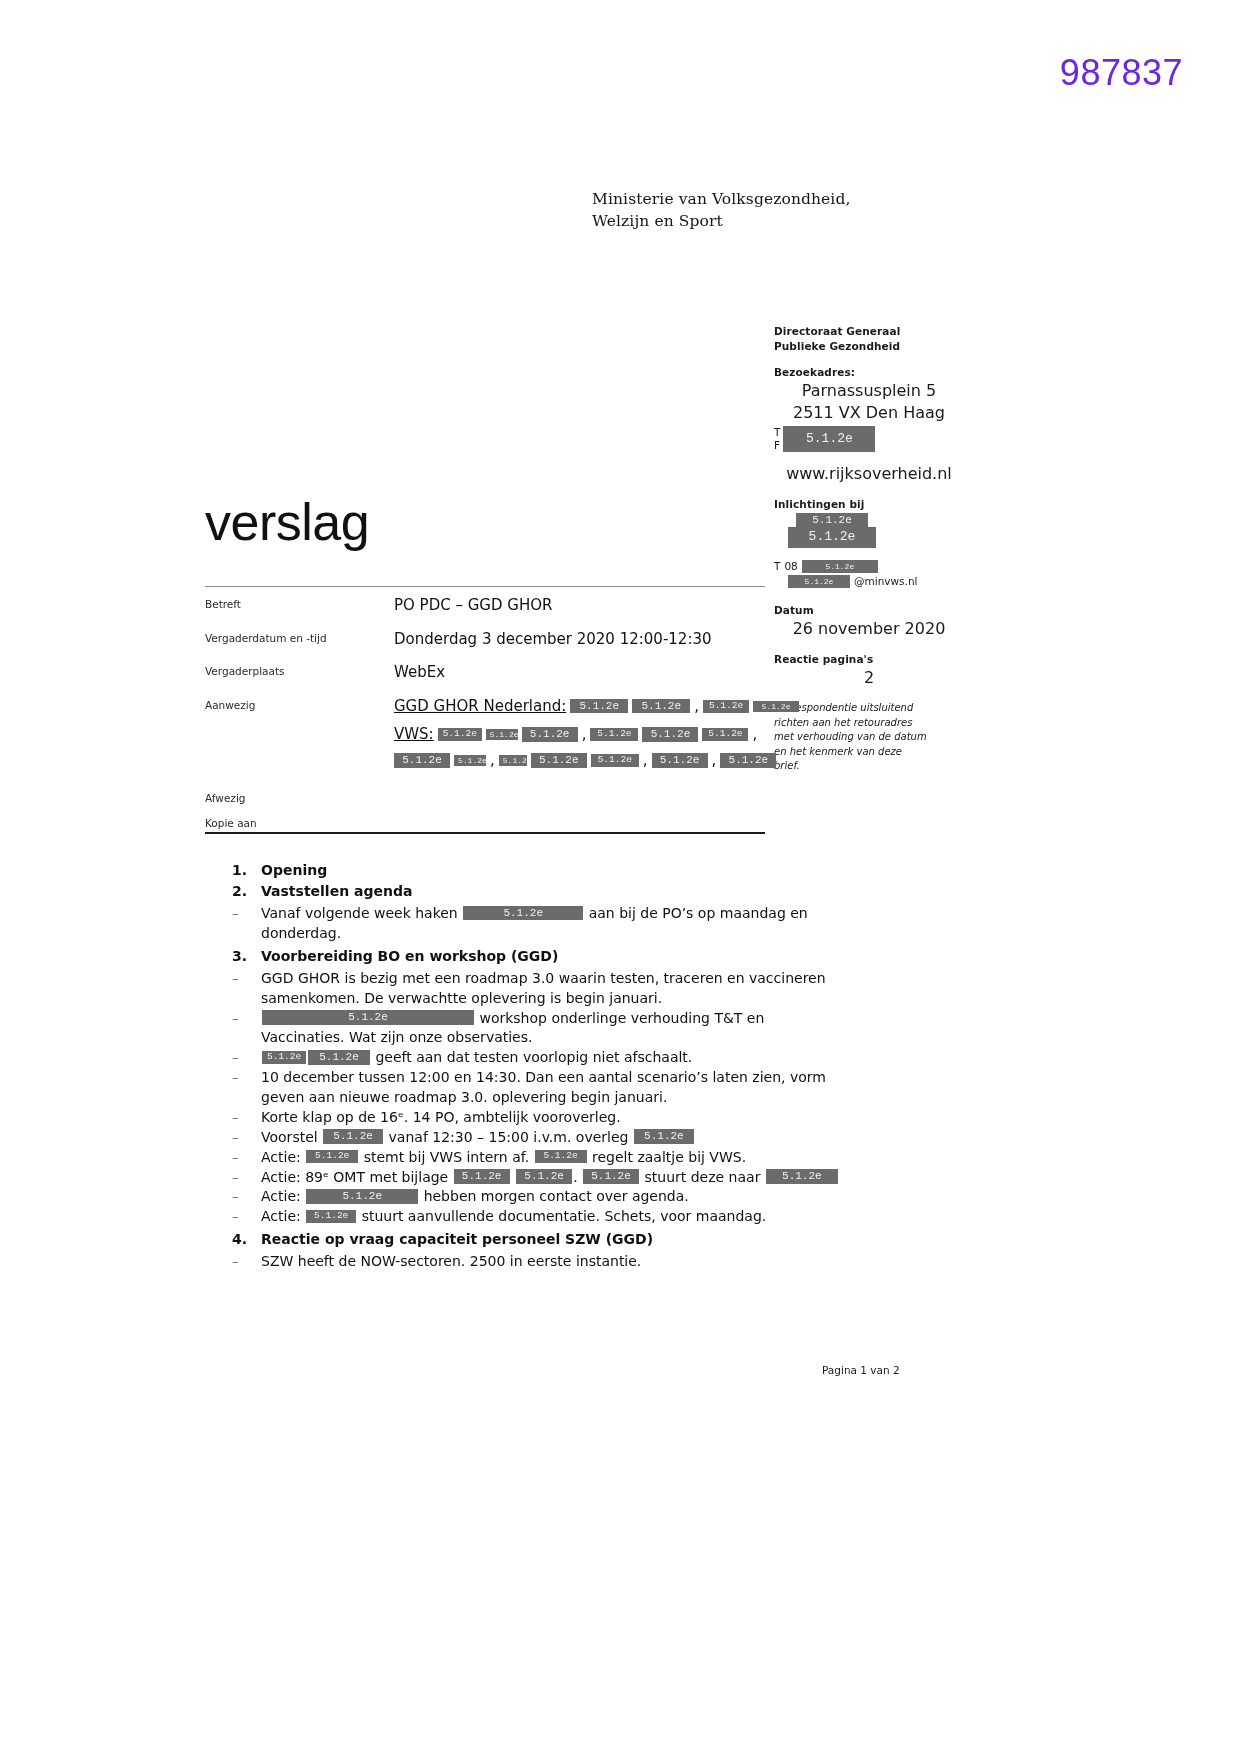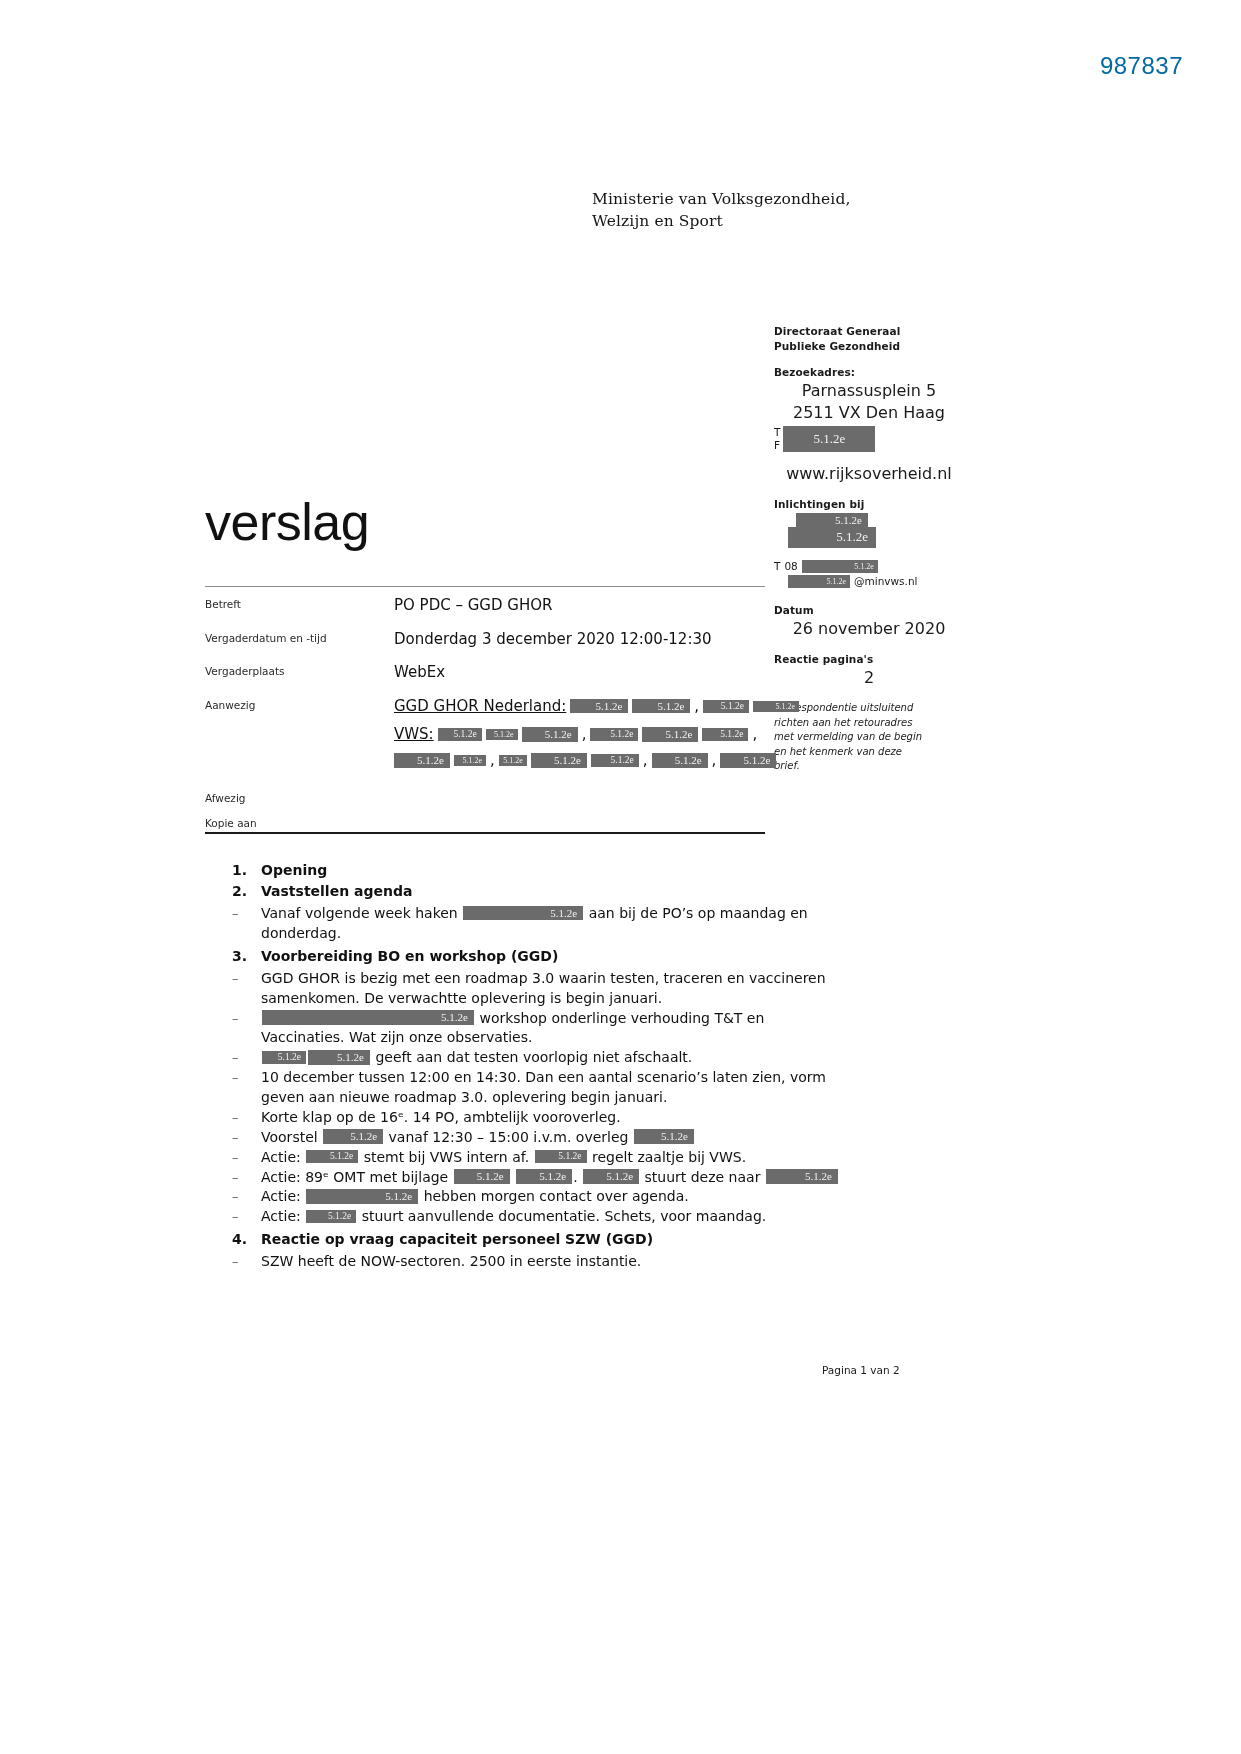--- a/index.html
+++ b/index.html
@@ -18,23 +18,23 @@
     position: absolute;
     inset: 0;
   }
 
   
   .doc-number {
     position: absolute;
     top: 52px;
     right: 58px;
     font-family: "Liberation Sans", sans-serif;
-    font-size: 24px;
+    font-size: 36px;
     letter-spacing: 0.5px;
-    color: #0369a1;
+    color: #6d28d9;
   }
 
   
   .ministry {
     position: absolute;
     left: 592px;
     top: 188px;
     font-family: "DejaVu Serif", serif;
     font-size: 15.5px;
     line-height: 1.42;
@@ -83,23 +83,23 @@
     display: flex;
     align-items: center;
     gap: 4px;
   }
 
   
   .rd {
     display: inline-block;
     background: #6b6b6b;
     color: #f2f2f2;
-    text-align: right;
+    text-align: center;
     vertical-align: middle;
-    font-family: Liberation Serif, serif;
+    font-family: Liberation Mono, monospace;
     line-height: 1.15;
     white-space: nowrap;
   }
   .rd-xs { font-size: 8px;  padding: 1px 4px; }
   .rd-sm { font-size: 9.5px; padding: 1px 5px; }
   .rd-md { font-size: 11px; padding: 1px 6px; }
   .rd-lg { font-size: 13px; padding: 3px 8px; }
 
   
   .verslag-title {
@@ -280,21 +280,21 @@
     </div>
 
     <div class="blk">
       <div class="hd">Reactie pagina's</div>
       <div class="ln">2</div>
     </div>
 
     <div class="blk note" style="margin-top:12px;">
       <div>Correspondentie uitsluitend</div>
       <div>richten aan het retouradres</div>
-      <div>met vermelding van de begin</div>
+      <div>met verhouding van de datum</div>
       <div>en het kenmerk van deze</div>
       <div>brief.</div>
     </div>
   </div>
 
   <div class="verslag-title">verslag</div>
 
   <div class="rule-thin" style="top:586px;"></div>
   <div class="rule-thick" style="top:832px;"></div>
 

